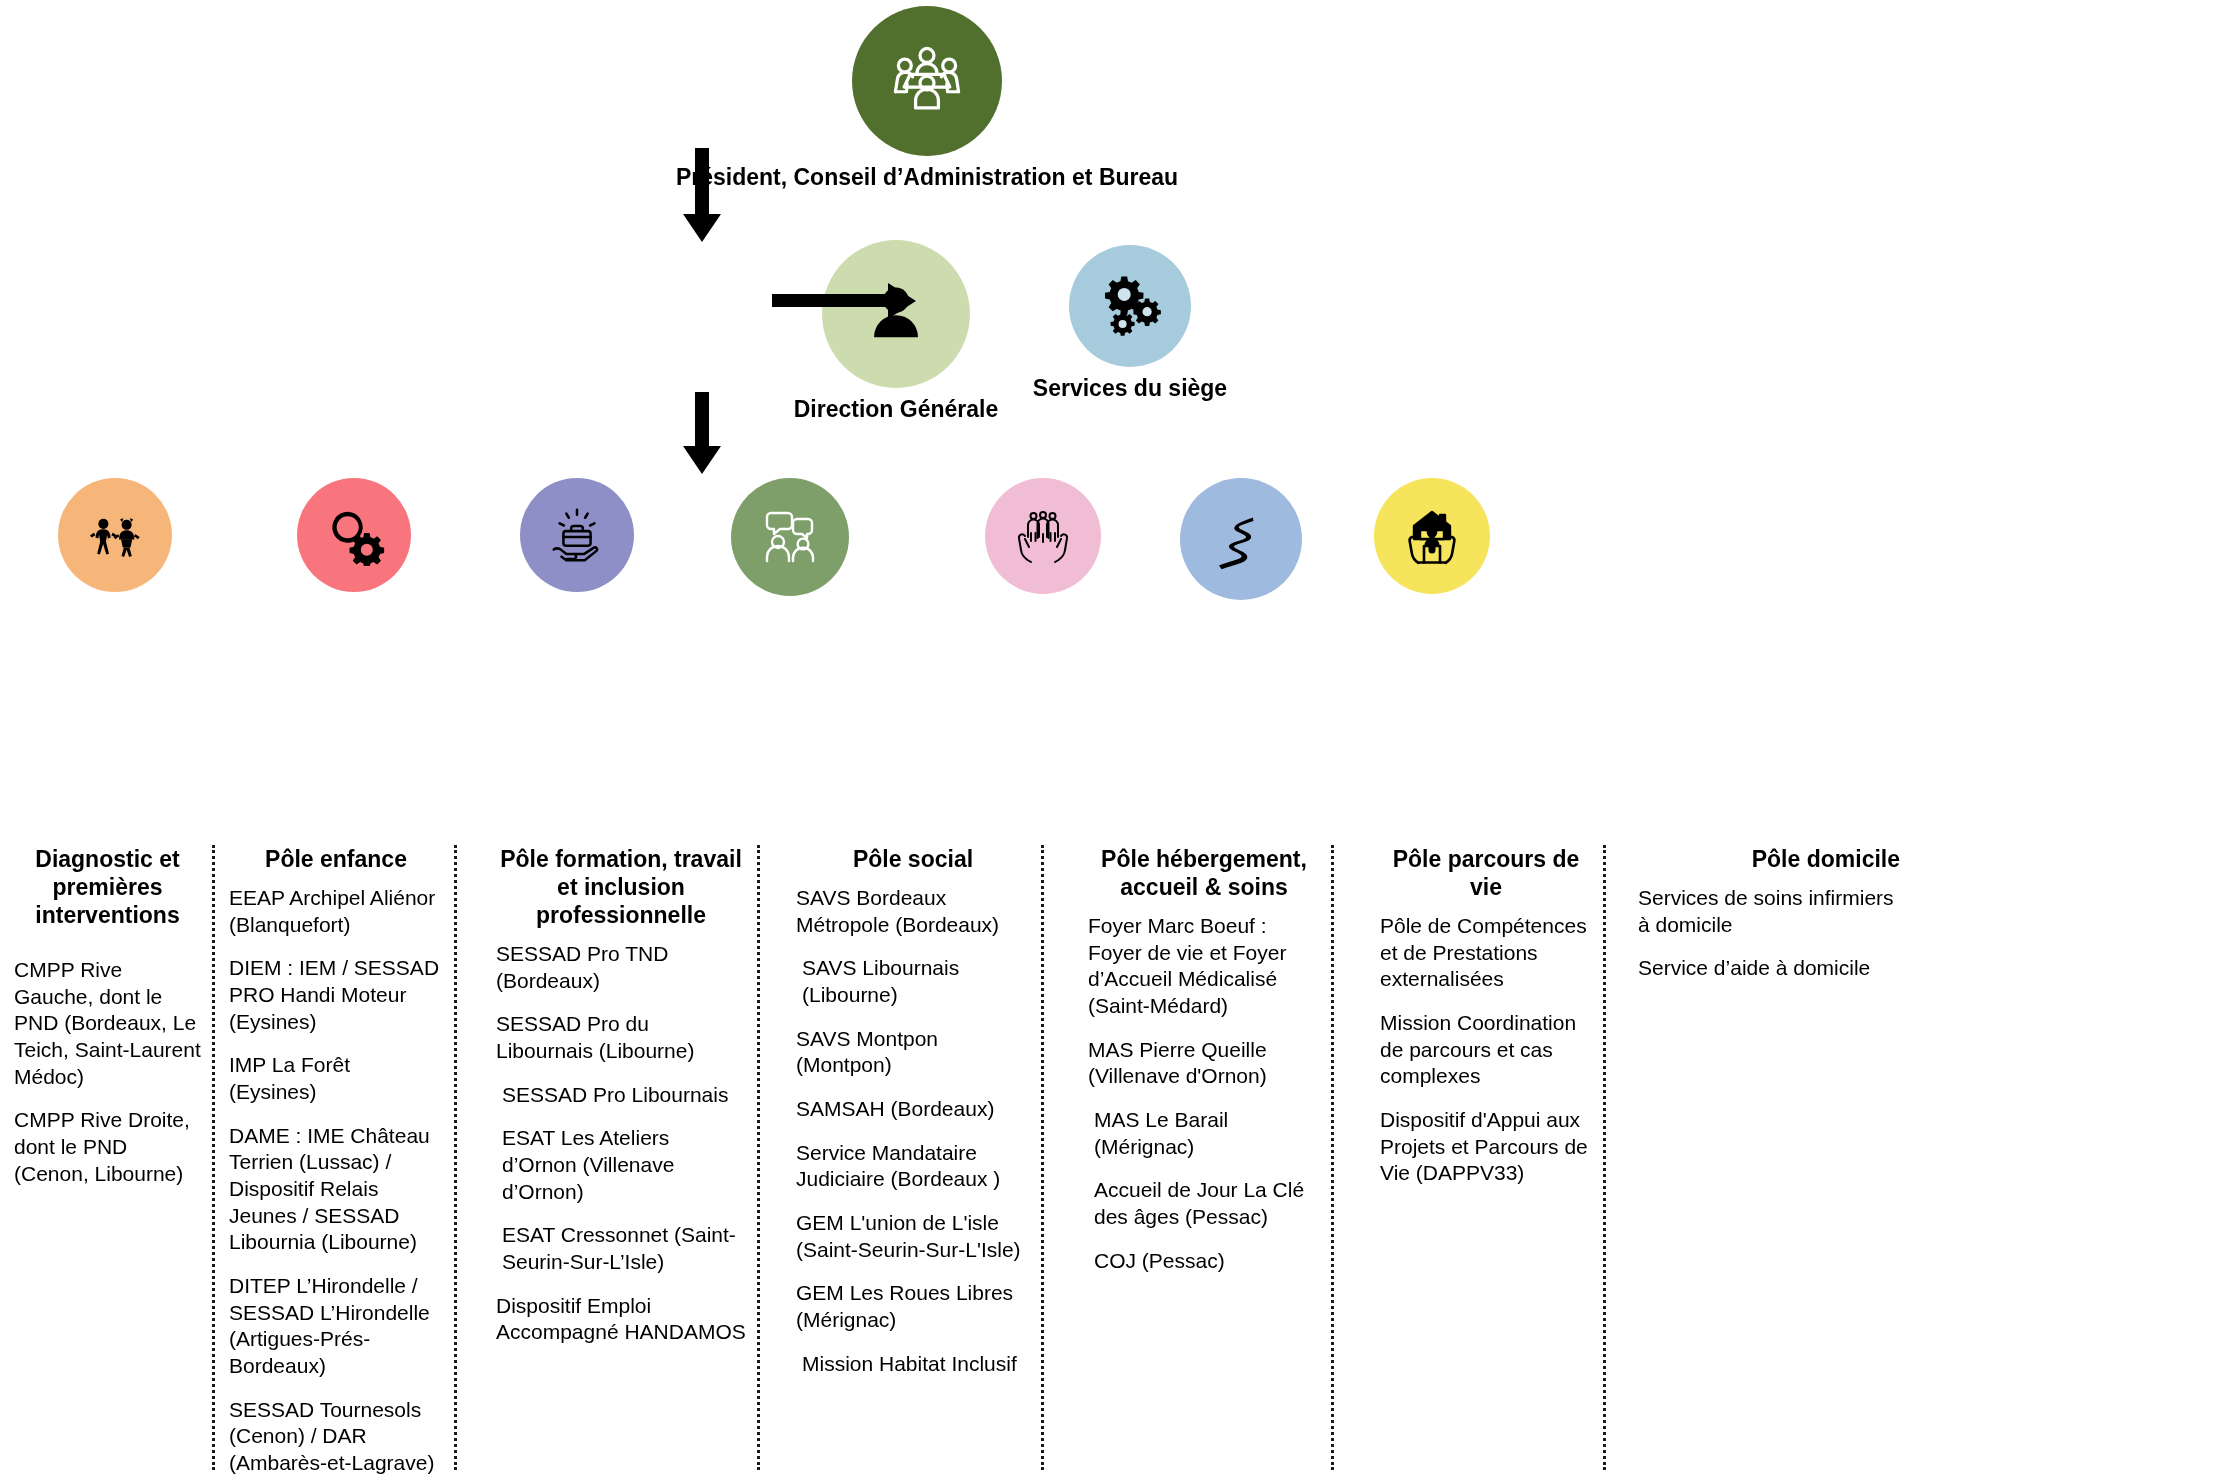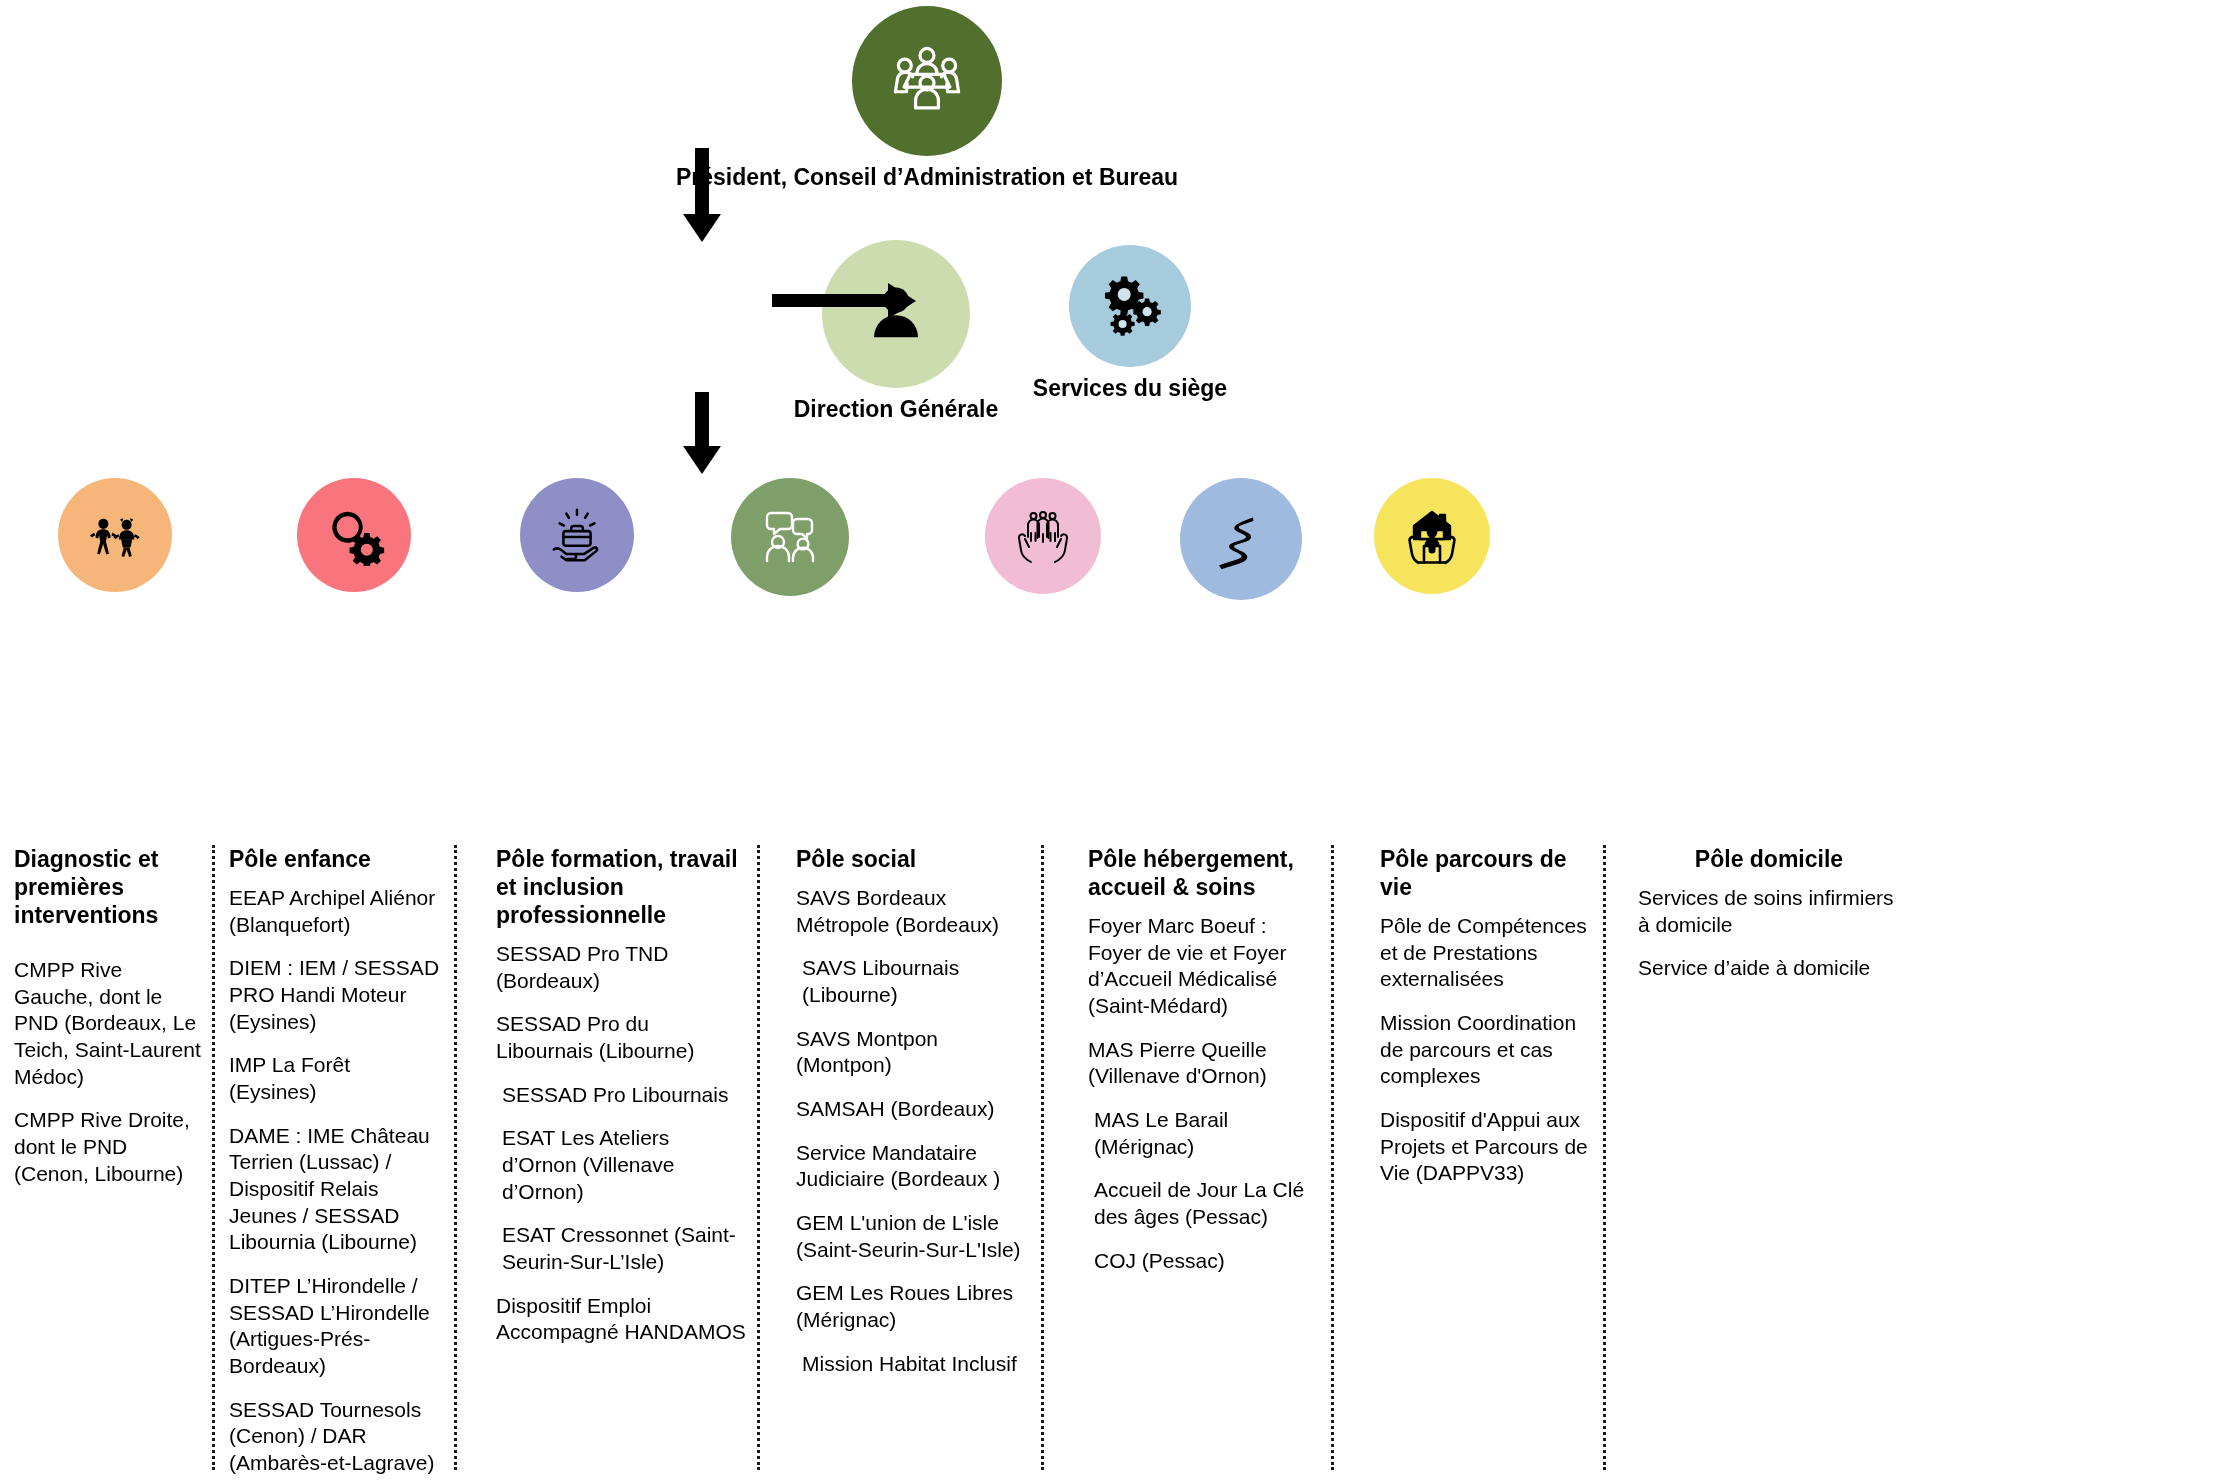--- a/index.html
+++ b/index.html
@@ -103,24 +103,24 @@
     position: absolute;
     right: 0; top: 0;
     width: 0;
     height: 625px;
     border-right: 3px dotted #1a1a1a;
   }
   .col-title {
     font-weight: bold;
     font-size: 23px;
     line-height: 1.22;
-    text-align: left;
+    text-align: center;
     margin: 0 0 12px 0;
   }
-  .col-title.left { text-align: center; }
+  .col-title.left { text-align: right; }
   .col-list { margin: 0; padding: 0; list-style: none; }
   .col-list li {
     font-size: 21px;
     line-height: 1.27;
     margin-bottom: 17px;
   }
   .col-list li.indent { padding-left: 6px; }
 
   
   #col-diagnostic { width: 215px; }

